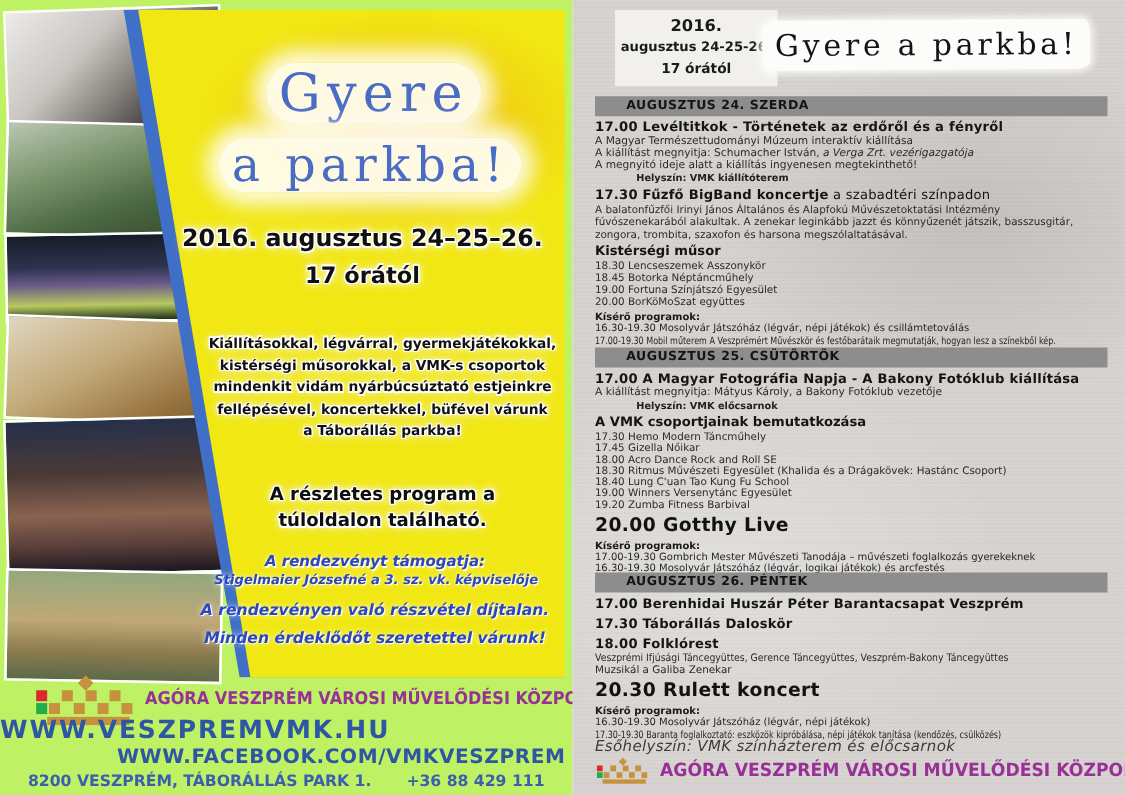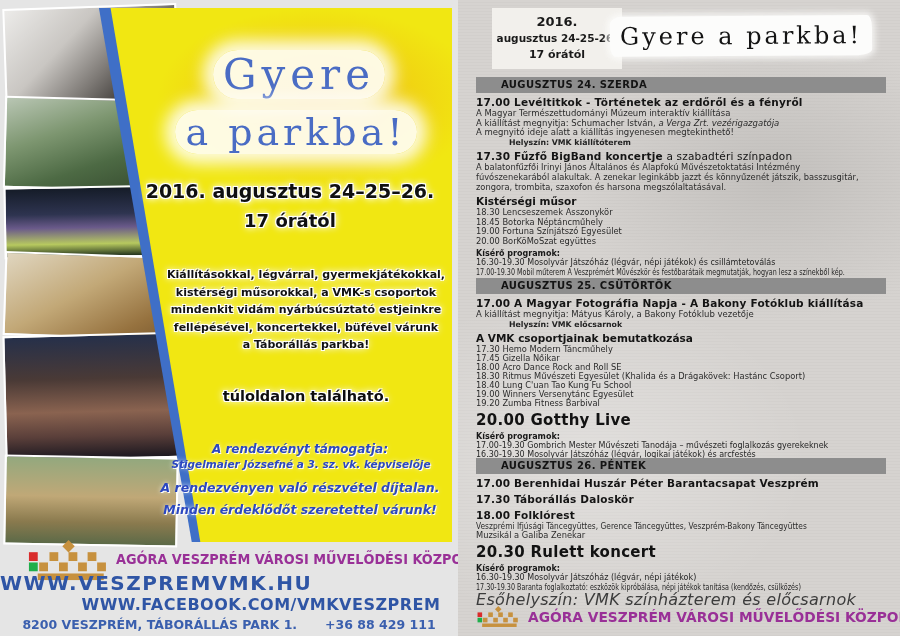--- a/index.html
+++ b/index.html
@@ -1,20 +1,20 @@
 <!DOCTYPE html>
 <html><head>
 <meta charset="utf-8">
 <style>
   html,body{margin:0;padding:0;background:#fff;font-family:"DejaVu Sans",sans-serif;}
   .canvas{position:relative;width:900px;height:636px;background:#fff;overflow:hidden;}
   .abs{position:absolute;}
 
   
-  .front{position:absolute;left:0;top:0;width:458px;height:636px;background:#e5e5e5;}
+  .front{position:absolute;left:0;top:0;width:458px;height:636px;background:#bef264;}
   .photos{position:absolute;left:4px;top:6px;width:178px;height:540px;}
   .photo{position:absolute;left:0;width:174px;border:2px solid #fff;box-sizing:border-box;}
   .ph1{top:0;height:100px;transform:rotate(-2deg);background:linear-gradient(135deg,#ecebe9 0%,#c9c6c2 35%,#7d7975 60%,#2a2725 85%,#151312 100%);}
   .ph2{top:92px;height:92px;transform:rotate(1.5deg);background:linear-gradient(160deg,#b9c6b4 0%,#7d9670 35%,#4d6a44 65%,#32462c 100%);}
   .ph3{top:180px;height:72px;transform:rotate(-1deg);background:linear-gradient(180deg,#151c28 0%,#2e3450 38%,#6a5a8a 58%,#b7c95f 82%,#20301c 100%);}
   .ph4{top:248px;height:84px;transform:rotate(2deg);background:linear-gradient(150deg,#e0d6c0 0%,#c2a877 45%,#96723f 80%,#7a5a30 100%);}
   .ph5{top:328px;height:126px;transform:rotate(-1.5deg);background:linear-gradient(180deg,#26304a 0%,#4a3a36 35%,#8a6350 62%,#5a3f3a 82%,#1c1820 100%);}
   .ph6{top:450px;height:90px;transform:rotate(1deg);background:linear-gradient(180deg,#93a87e 0%,#c0a877 45%,#8a7a4e 75%,#5c6a48 100%);}
 
   .bluewedge{position:absolute;left:88px;top:8px;width:364px;height:534px;background:#3f6fc7;
@@ -35,21 +35,21 @@
   .note{left:168px;top:386px;width:276px;text-align:center;font-size:14.5px;font-weight:bold;line-height:21px;color:#0e0e0e;}
   .blu{color:#2b47c0;font-style:italic;font-weight:bold;text-align:center;text-shadow:1px 1px 0 rgba(255,255,255,.95),0 0 5px rgba(255,255,255,.85);}
   .sp1{left:150px;top:442px;width:300px;font-size:12px;}
   .sp2{left:148px;top:458px;width:306px;font-size:10.5px;}
   .fr1{left:146px;top:480px;width:308px;font-size:12.5px;}
   .fr2{left:146px;top:502px;width:308px;font-size:12.5px;}
 
   .crown-front{left:26px;top:540px;width:88px;height:42px;}
   .orgfront{left:116px;top:551px;width:340px;font-size:14px;font-weight:bold;color:#993097;transform:scaleX(.92);transform-origin:left;white-space:nowrap;}
   .web{left:0;top:571px;width:458px;text-align:left;font-size:20px;font-weight:bold;letter-spacing:1.5px;color:#2f55a5;}
-  .fb{left:0;top:595px;width:458px;text-align:center;font-size:16px;font-weight:bold;letter-spacing:.5px;color:#2f55a5;padding-left:32px;}
+  .fb{left:12px;top:595px;width:458px;text-align:center;font-size:16px;font-weight:bold;letter-spacing:.5px;color:#2f55a5;padding-left:32px;}
   .addr{left:0;top:617px;width:458px;display:flex;justify-content:center;gap:28px;font-size:12.5px;font-weight:bold;color:#3a5fae;}
 
   
   .back{position:absolute;left:458px;top:0;width:442px;height:636px;
     background:
       radial-gradient(320px 220px at 72% 28%,rgba(150,148,145,.30),transparent 65%),
       radial-gradient(380px 280px at 28% 72%,rgba(255,255,255,.28),transparent 60%),
       repeating-linear-gradient(0deg,rgba(0,0,0,.02) 0 1px,transparent 1px 3px),
       #d6d3d0;}
   .datebox{left:34px;top:8px;width:130px;padding:5px 0 6px;background:#f2f0ec;text-align:center;font-weight:bold;color:#1a1a1a;}
@@ -68,21 +68,21 @@
   .lab{font-size:8px;line-height:9px;font-weight:bold;color:#191919;margin-top:3px;}
   .xs{font-size:8px;line-height:9.5px;color:#262626;}
   .squeeze{transform:scaleX(.8);transform-origin:left;white-space:nowrap;}
   .squeeze9{transform:scaleX(.9);transform-origin:left;white-space:nowrap;}
   .sub{font-size:10.5px;line-height:13px;font-weight:bold;color:#141414;margin-top:3px;}
   .list{font-size:8.3px;line-height:9.5px;color:#2b2b2b;}
   .list9{font-size:8.3px;line-height:9px;color:#2b2b2b;}
   .bige{font-size:15px;line-height:18px;font-weight:bold;color:#121212;margin-top:3px;letter-spacing:.3px;}
   .desc{width:396px;font-size:8.3px;line-height:9.7px;color:#2b2b2b;}
   .it{font-style:italic;}
-  .rain{left:18px;top:590px;font-size:16px;font-style:italic;color:#3c3c3c;letter-spacing:.3px;}
+  .rain{left:18px;top:590px;font-size:12px;font-style:italic;color:#3c3c3c;letter-spacing:.3px;}
   .orgrow{left:18px;top:606px;display:flex;align-items:center;gap:6px;}
   .orgback{font-size:14.5px;font-weight:bold;color:#993097;transform:scaleX(.95);transform-origin:left;white-space:nowrap;}
 </style>
 </head>
 <body>
 
 <div class="canvas">
 
   <section class="front">
     <div class="photos">
@@ -104,20 +104,21 @@
 
     <div class="abs intro outline">
       <span style="display:block">Kiállításokkal, légvárral, gyermekjátékokkal,</span>
       <span style="display:block">kistérségi műsorokkal, a VMK-s csoportok</span>
       <span style="display:block">mindenkit vidám nyárbúcsúztató estjeinkre</span>
       <span style="display:block">fellépésével, koncertekkel, büfével várunk</span>
       <span style="display:block">a Táborállás parkba!</span>
     </div>
 
     <div class="abs note outline">
+      <span style="display:block">A részletes program a</span>
       <span style="display:block">túloldalon található.</span>
     </div>
 
     <div class="abs blu sp1">A rendezvényt támogatja:</div>
     <div class="abs blu sp2">Stigelmaier Józsefné a 3. sz. vk. képviselője</div>
     <div class="abs blu fr1">A rendezvényen való részvétel díjtalan.</div>
     <div class="abs blu fr2">Minden érdeklődőt szeretettel várunk!</div>
 
     <svg class="abs crown-front" viewBox="0 0 120 56">
       <rect x="52" y="2" width="12" height="12" transform="rotate(45 58 8)" fill="#c7913e"></rect>

